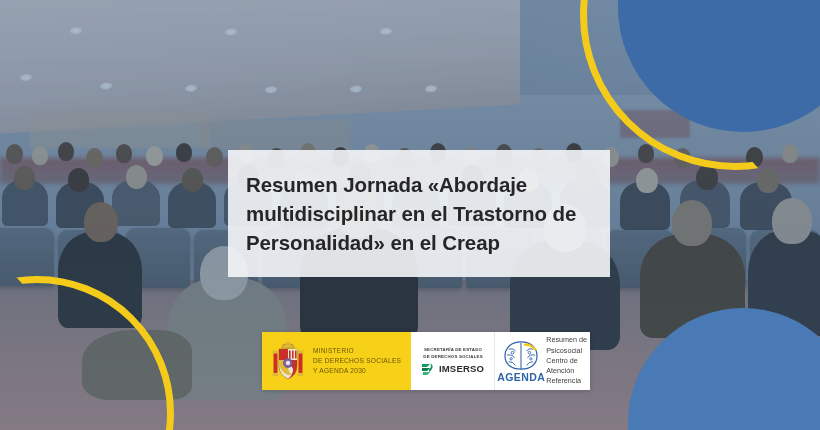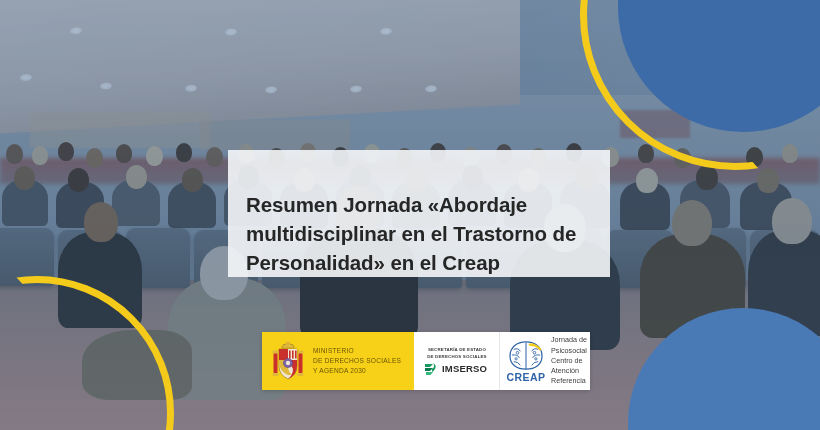--- a/index.html
+++ b/index.html
@@ -146,21 +146,21 @@
     clip-path: polygon(42% 0%, 100% 0%, 100% 62%);
   }
 
   
   .title-card {
     position: absolute;
     left: 228px; top: 150px;
     width: 382px; height: 127px;
     background: rgba(244,246,248,.90);
     display: flex;
-    align-items: flex-end;
+    align-items: center;
   }
   .title-text {
     font-size: 20.5px;
     line-height: 1.42;
     font-weight: bold;
     color: #262626;
     padding: 0 16px 0 18px;
     letter-spacing: -0.1px;
   }
 
@@ -460,24 +460,24 @@
 
           <path d="M33 10 q-5 -2 -7 2" stroke="#2f63a8" stroke-width="1" fill="none"></path>
           <path d="M35 16 q-6 -1 -8 3" stroke="#2f63a8" stroke-width="1" fill="none"></path>
           <path d="M33 23 q-5 0 -7 4" stroke="#2f63a8" stroke-width="1" fill="none"></path>
           <circle cx="29" cy="13.5" r="1.4" fill="none" stroke="#2f63a8" stroke-width=".9"></circle>
           <circle cx="30.5" cy="20" r="1.2" fill="none" stroke="#2f63a8" stroke-width=".9"></circle>
 
           <path d="M24 5 q7 0 11 5" stroke="#f5cb1b" stroke-width="2.4" fill="none" stroke-linecap="round"></path>
           <path d="M24 5 l4 -2 l-1 4 z" fill="#f5cb1b"></path>
         </svg>
-        <div class="creap-word">CREAP</div>
+        <div class="creap-word">AGENDA</div>
       </div>
       <div class="creap-desc">
-        <div>Jornada de</div>
+        <div>Resumen de</div>
         <div>Psicosocial</div>
         <div>Centro de</div>
         <div>Atención</div>
         <div>Referencia</div>
       </div>
     </div>
 
   </div>
 
 </div>

